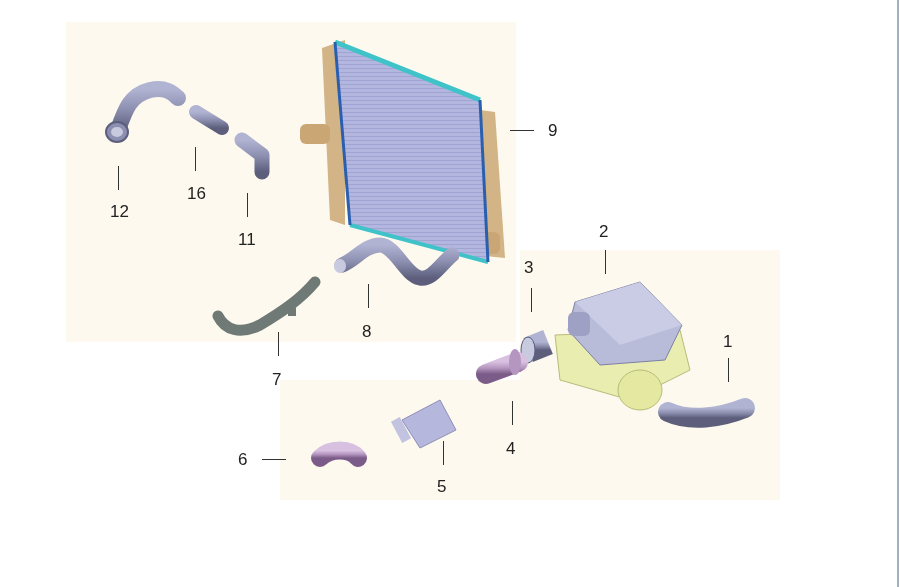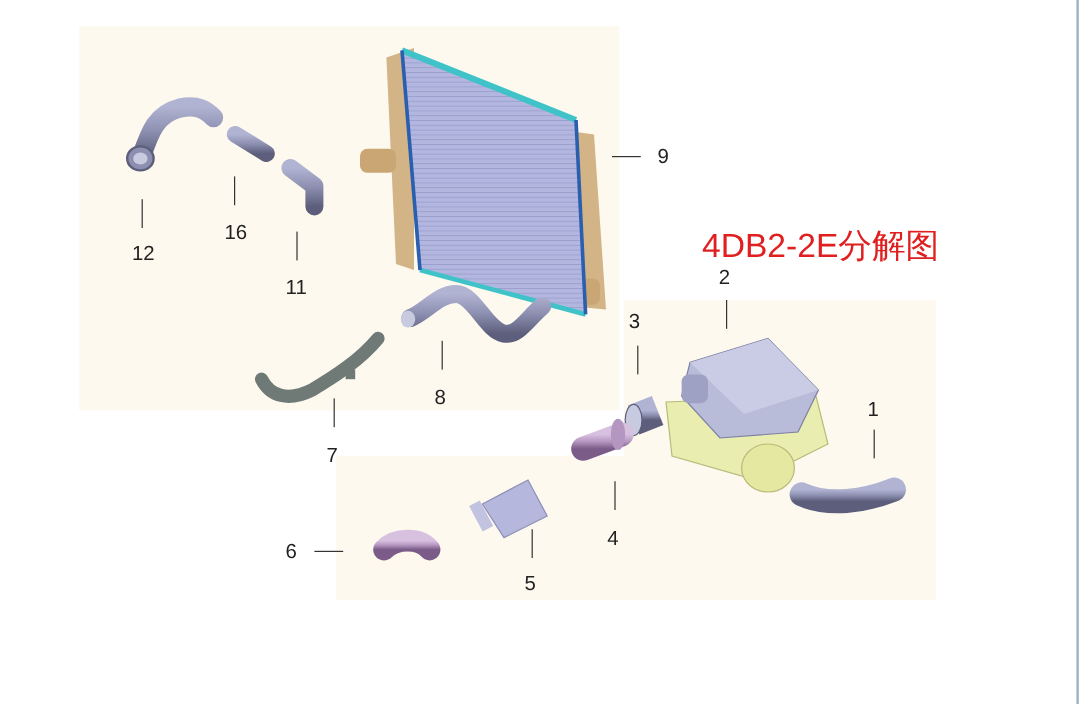--- a/index.html
+++ b/index.html
@@ -101,21 +101,20 @@
     <g>
       <polygon points="402,420 440,400 456,430 420,448" fill="#b6b7dc" stroke="#8e8fb8"></polygon>
       <rect x="396" y="418" width="10" height="24" fill="#c2c3e0" transform="rotate(-28 401 430)"></rect>
     </g>
 
     <g>
       <path d="M320,458 C330,448 350,448 358,458" stroke="url(#pinkG)" stroke-width="18" fill="none" stroke-linecap="round"></path>
     </g>
   </svg>
 
-  <div class="title">4DB2-2E分解图</div>
 
   <div class="leader" style="left:510px;top:130px;width:24px;height:1px;"></div>
   <div class="label" style="left:548px;top:122px;">9</div>
 
   <div class="leader" style="left:118px;top:166px;width:1px;height:24px;"></div>
   <div class="label" style="left:110px;top:203px;">12</div>
 
   <div class="leader" style="left:195px;top:147px;width:1px;height:24px;"></div>
   <div class="label" style="left:187px;top:185px;">16</div>
 

